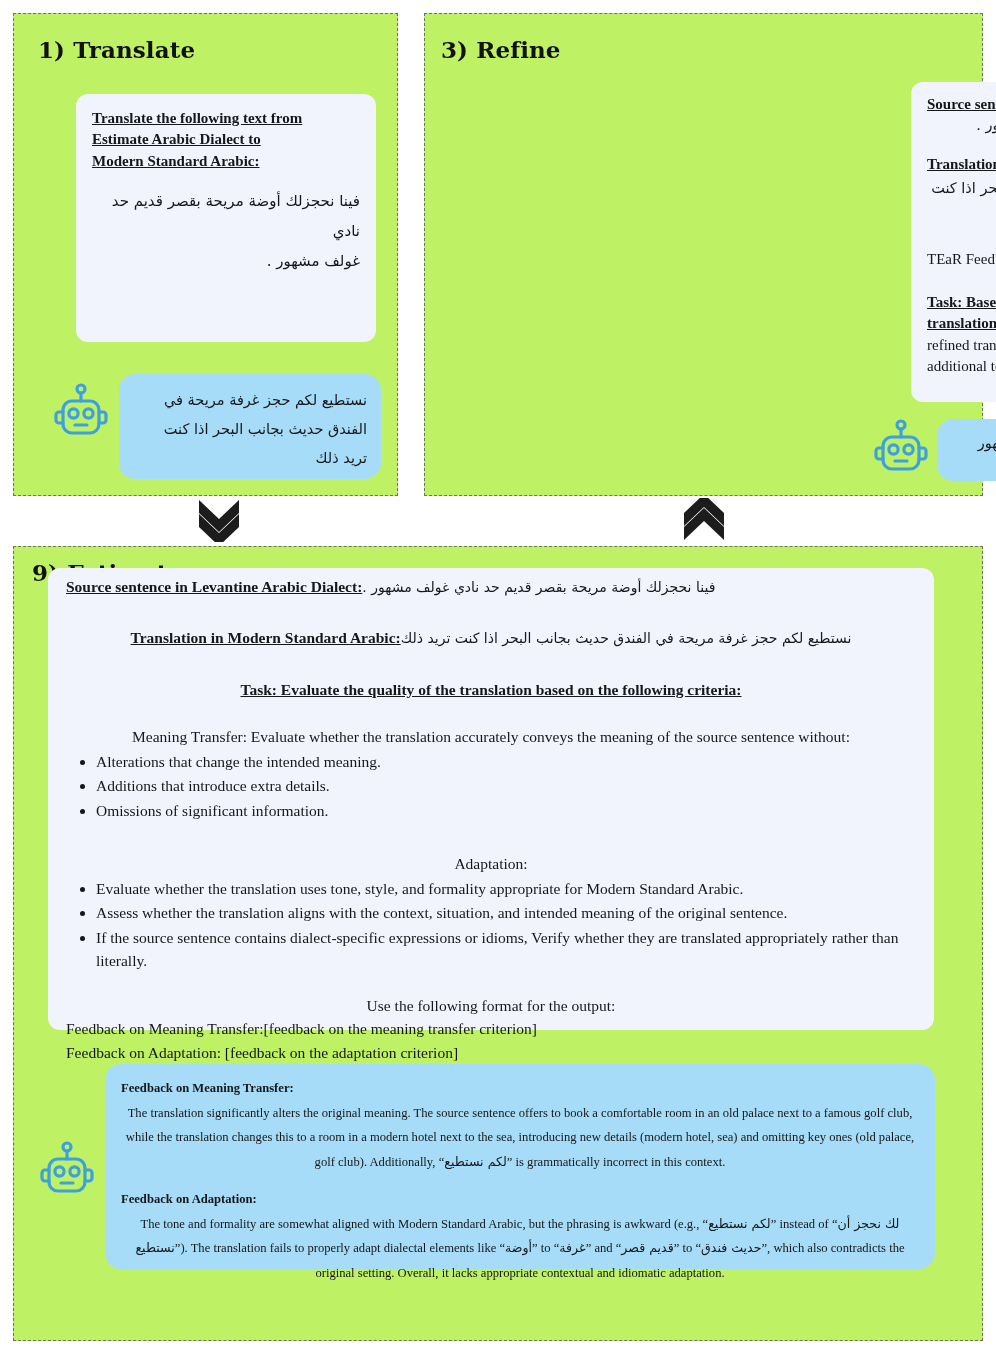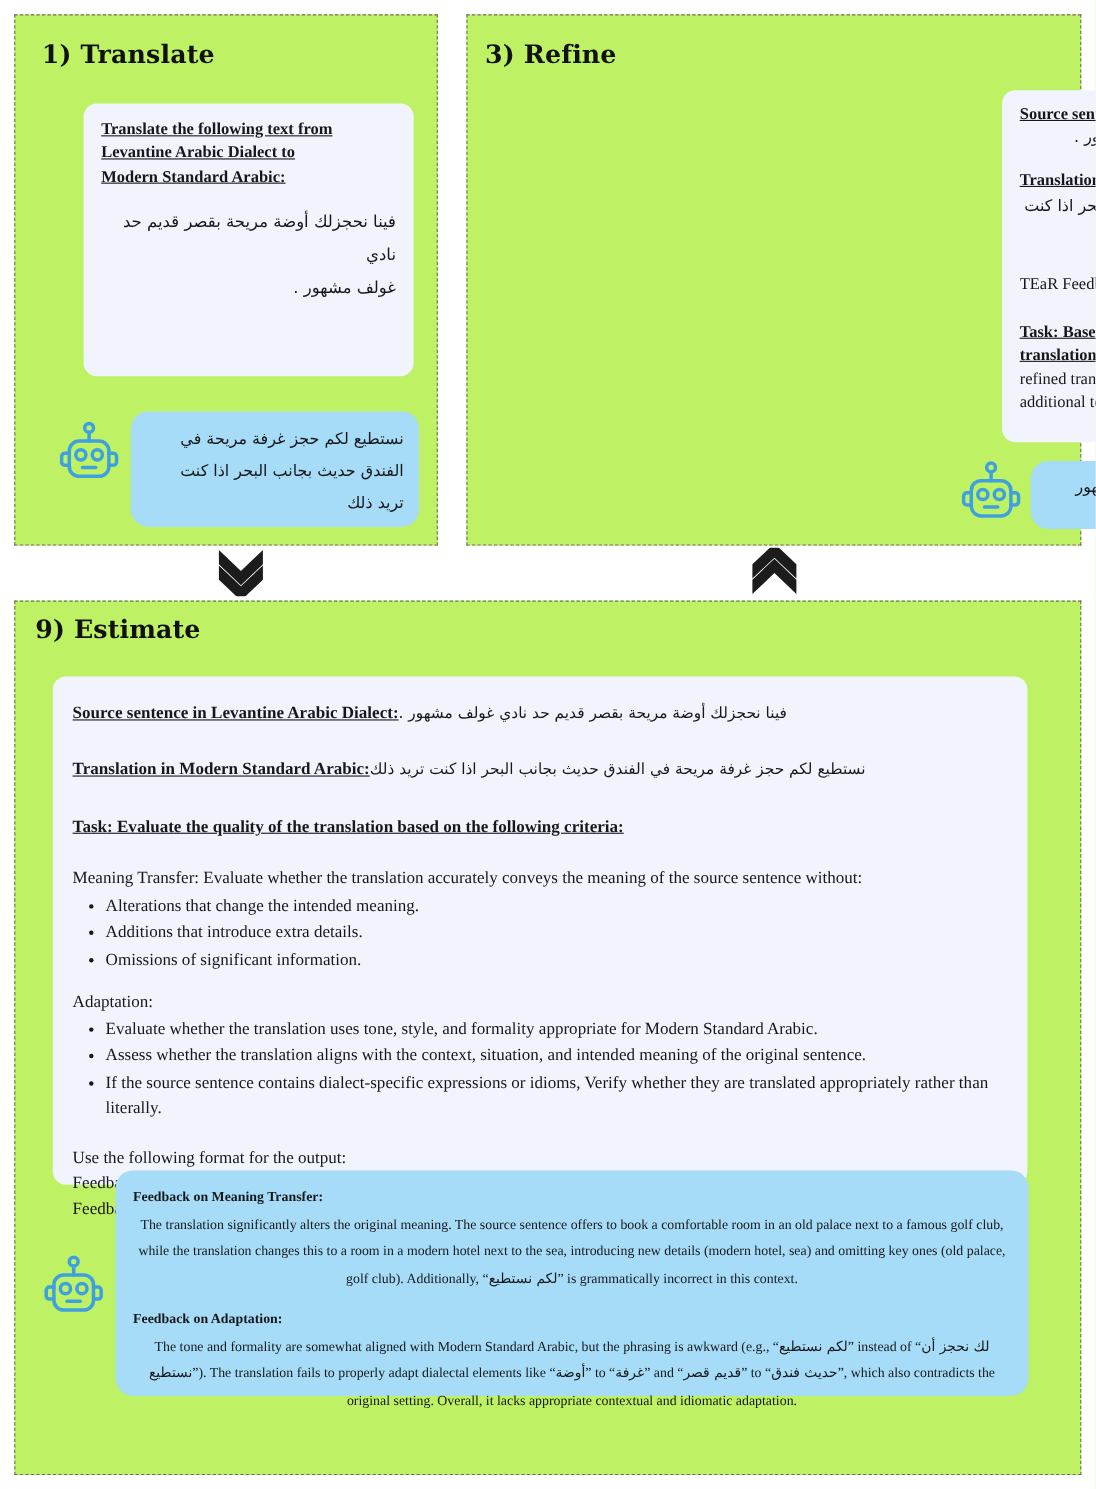--- a/index.html
+++ b/index.html
@@ -59,29 +59,29 @@
   #robot1{ left:40px; top:368px; }
   #bubble1{ left:105px; top:360px; width:262px; height:105px; padding:12px 14px; font-size:14.5px; line-height:2.0; }
 
   
   #robot3{ left:449px; top:404px; }
   #bubble3{ left:512px; top:405px; width:438px; height:62px; padding:10px 16px; font-size:14.5px; line-height:1.95; }
 
   
   #prompt-estimate-card{
     position:absolute;
-    left:48px; top:615px; width:886px; height:462px;
+    left:48px; top:568px; width:886px; height:462px;
     background:#f1f4fd; border-radius:12px;
-    padding:22px 18px 10px 18px; box-sizing:border-box;
+    padding:7px 18px 10px 18px; box-sizing:border-box;
     font-size:15.5px; line-height:1.5;
   }
   #prompt-estimate-card .mix{ font-size:15.5px; }
   #prompt-estimate-card ul{ margin:2px 0 0 0; padding-left:30px; }
   #prompt-estimate-card li{ margin:0 0 1px 0; }
-  #prompt-estimate-card .blk-lg{ margin-top:22px; }
+  #prompt-estimate-card .blk-lg{ margin-top:22px;text-align:center; }
 
   #robot2{ left:40px; top:1140px; }
   #bubble2{
     left:105px; top:1064px; width:830px; height:205px;
     padding:12px 16px; font-size:12.6px; line-height:1.95;
   }
   #bubble2 .fbhead{ font-weight:700; font-size:12.6px; }
   #bubble2 .para{ margin:0;text-align:center; }
   #bubble2 .spacer{ height:13px; }
 
@@ -95,21 +95,21 @@
 </head>
 <body>
 
 <div class="panel" id="panel-translate">
 
   <div class="panel-title">1) Translate</div>
 
   <div class="prompt-card" id="prompt-translate">
     <div>
       <span class="u-bold">Translate the following text from </span><br>
-      <span class="u-bold">Levantine Arabic Dialect  to </span><br>
+      <span class="u-bold">Estimate Arabic Dialect  to </span><br>
       <span class="u-bold">Modern Standard Arabic:  </span>
     </div>
     <div id="p1-source" class="ar-plain">
       <div>فينا نحجزلك أوضة مريحة بقصر قديم حد نادي</div>
       <div>غولف مشهور .</div>
     </div>
   </div>
 
   <span class="robot" id="robot1">
     <svg width="54" height="62" viewBox="0 0 54 62">
@@ -205,21 +205,21 @@
 
   <div class="u-bold blk-lg" style="margin-top:28px;">Task: Evaluate the quality of the translation based on the following criteria:</div>
 
   <div class="blk-lg" style="margin-top:24px;">Meaning Transfer: Evaluate whether the translation accurately conveys the meaning of the source sentence without:</div>
   <ul>
     <li>Alterations that change the intended meaning.</li>
     <li>Additions that introduce extra details.</li>
     <li>Omissions of significant information.</li>
   </ul>
 
-  <div class="blk-lg" style="margin-top:15px;">Adaptation:</div>
+  <div class="blk-lg" style="margin-top:30px;">Adaptation:</div>
   <ul>
     <li>Evaluate whether the translation uses tone, style, and formality appropriate for Modern Standard Arabic.</li>
     <li>Assess whether the translation aligns with the context, situation, and intended meaning of the original sentence.</li>
     <li>If the source sentence contains dialect-specific expressions or idioms, Verify whether they are translated appropriately rather than literally.</li>
   </ul>
 
   <div class="blk-lg" style="margin-top:22px;">Use the following format for the output:</div>
   <div>Feedback on Meaning Transfer:[feedback on the meaning transfer criterion]</div>
   <div>Feedback on Adaptation: [feedback on the adaptation criterion]</div>
 </div>

